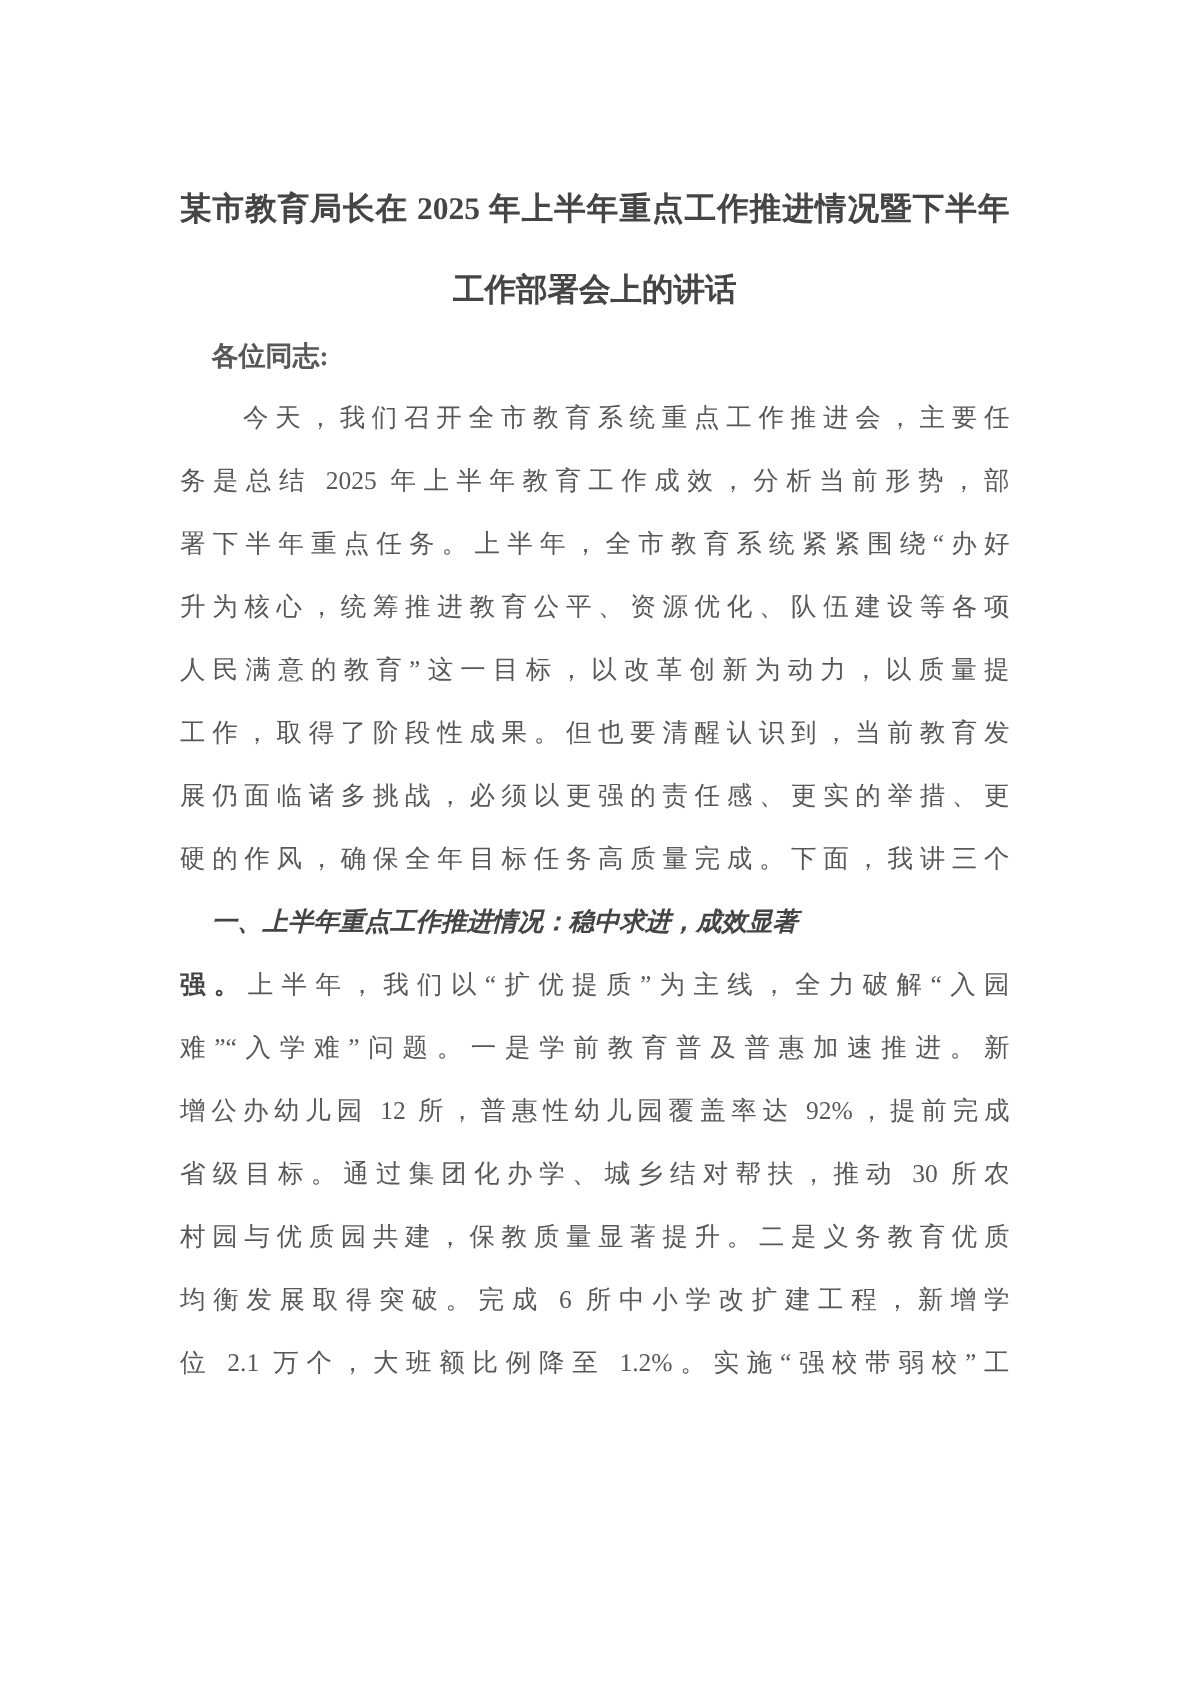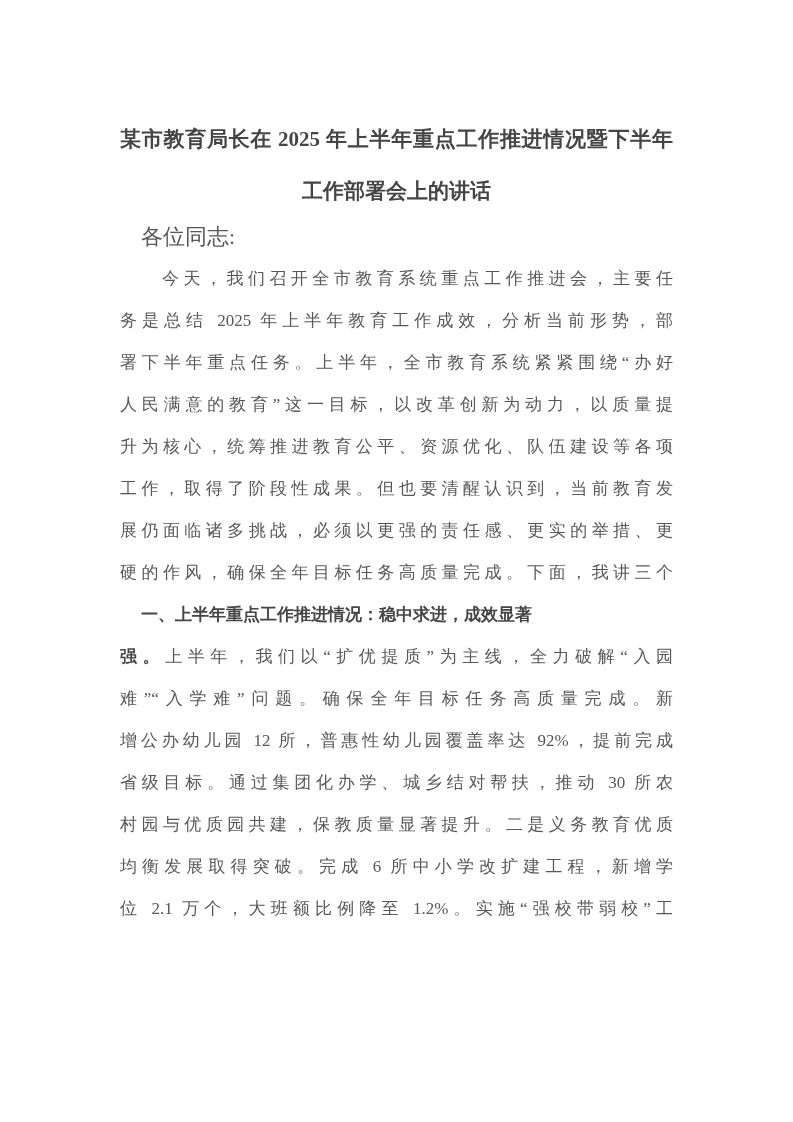--- a/index.html
+++ b/index.html
@@ -21,28 +21,29 @@
   }
   .t-line {
     height: 54px;
     line-height: 54px;
     font-size: 21px;
     font-weight: bold;
     color: var(--heading-color, #454545);
     overflow: hidden;
   }
   .t-fill  { text-align: justify; text-align-last: justify; }
-  .t-center{ text-align: center; text-align-last: center; font-family: Liberation Mono, monospace; }
+  .t-center{ text-align: center; text-align-last: center; }
   .salutation {
     margin-top: -4px;
     height: 42px;
     line-height: 42px;
-    font-size: 22px;
+    font-size: 18px;
     padding-left: 21px;
     overflow: hidden;
+    font-weight: bold;
   }
   .line {
     height: 42px;
     line-height: 42px;
     font-size: 17px;
     overflow: hidden;
     text-align: left;
   }
   .fill { text-align: justify; text-align-last: justify; }
   .b { font-weight: bold; color: var(--heading-color, #454545); }
@@ -54,28 +55,28 @@
   <div class="content">
     <div class="title">
         <div class="t-line t-fill">某市教育局长在 2025 年上半年重点工作推进情况暨下半年</div>
         <div class="t-line t-center">工作部署会上的讲话</div>
       </div>
     <div class="salutation">各位同志:</div>
     <div class="body">
         <div class="line fill" style="padding-left: 42px;"><span>今天，我们召开全市教育系统重点工作推进会，主要任</span></div>
         <div class="line fill"><span>务是总结 2025 年上半年教育工作成效，分析当前形势，部</span></div>
         <div class="line fill"><span>署下半年重点任务。上半年，全市教育系统紧紧围绕“办好</span></div>
+        <div class="line fill"><span>升为核心，统筹推进教育公平、资源优化、队伍建设等各项</span></div>
         <div class="line fill"><span>人民满意的教育”这一目标，以改革创新为动力，以质量提</span></div>
-        <div class="line fill"><span>升为核心，统筹推进教育公平、资源优化、队伍建设等各项</span></div>
         <div class="line fill"><span>工作，取得了阶段性成果。但也要清醒认识到，当前教育发</span></div>
         <div class="line fill"><span>展仍面临诸多挑战，必须以更强的责任感、更实的举措、更</span></div>
         <div class="line fill"><span>硬的作风，确保全年目标任务高质量完成。下面，我讲三个</span></div>
-        <div class="line" style="padding-left: 21px;"><span class="b">一、上半年重点工作推进情况：稳中求进，成效显著</span></div>
+        <div class="line" style="padding-left: 21px; font-style: italic;"><span class="b">一、上半年重点工作推进情况：稳中求进，成效显著</span></div>
         <div class="line fill"><span class="b">强。</span><span>上半年，我们以“扩优提质”为主线，全力破解“入园</span></div>
-        <div class="line fill"><span>难”“入学难”问题。确保全年目标任务高质量完成。新</span></div>
+        <div class="line fill"><span>难”“入学难”问题。一是学前教育普及普惠加速推进。新</span></div>
         <div class="line fill"><span>增公办幼儿园 12 所，普惠性幼儿园覆盖率达 92%，提前完成</span></div>
         <div class="line fill"><span>省级目标。通过集团化办学、城乡结对帮扶，推动 30 所农</span></div>
         <div class="line fill"><span>村园与优质园共建，保教质量显著提升。二是义务教育优质</span></div>
         <div class="line fill"><span>均衡发展取得突破。完成 6 所中小学改扩建工程，新增学</span></div>
         <div class="line fill"><span>位 2.1 万个，大班额比例降至 1.2%。实施“强校带弱校”工</span></div>
       </div>
   </div>
 </div>
 
 </body></html>

